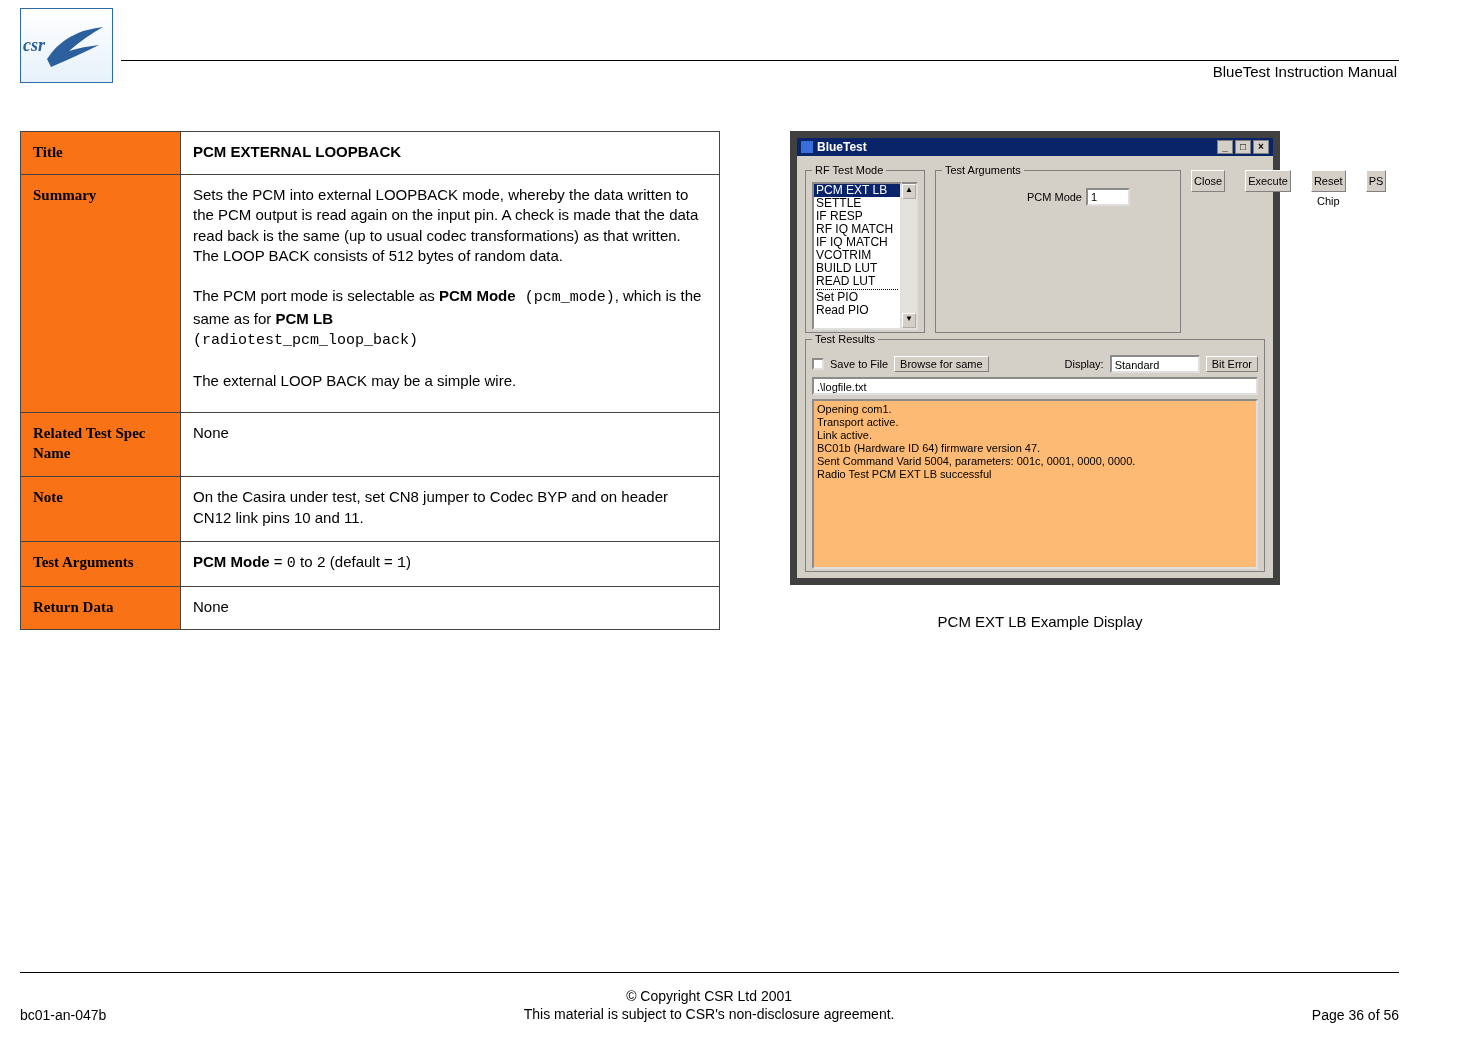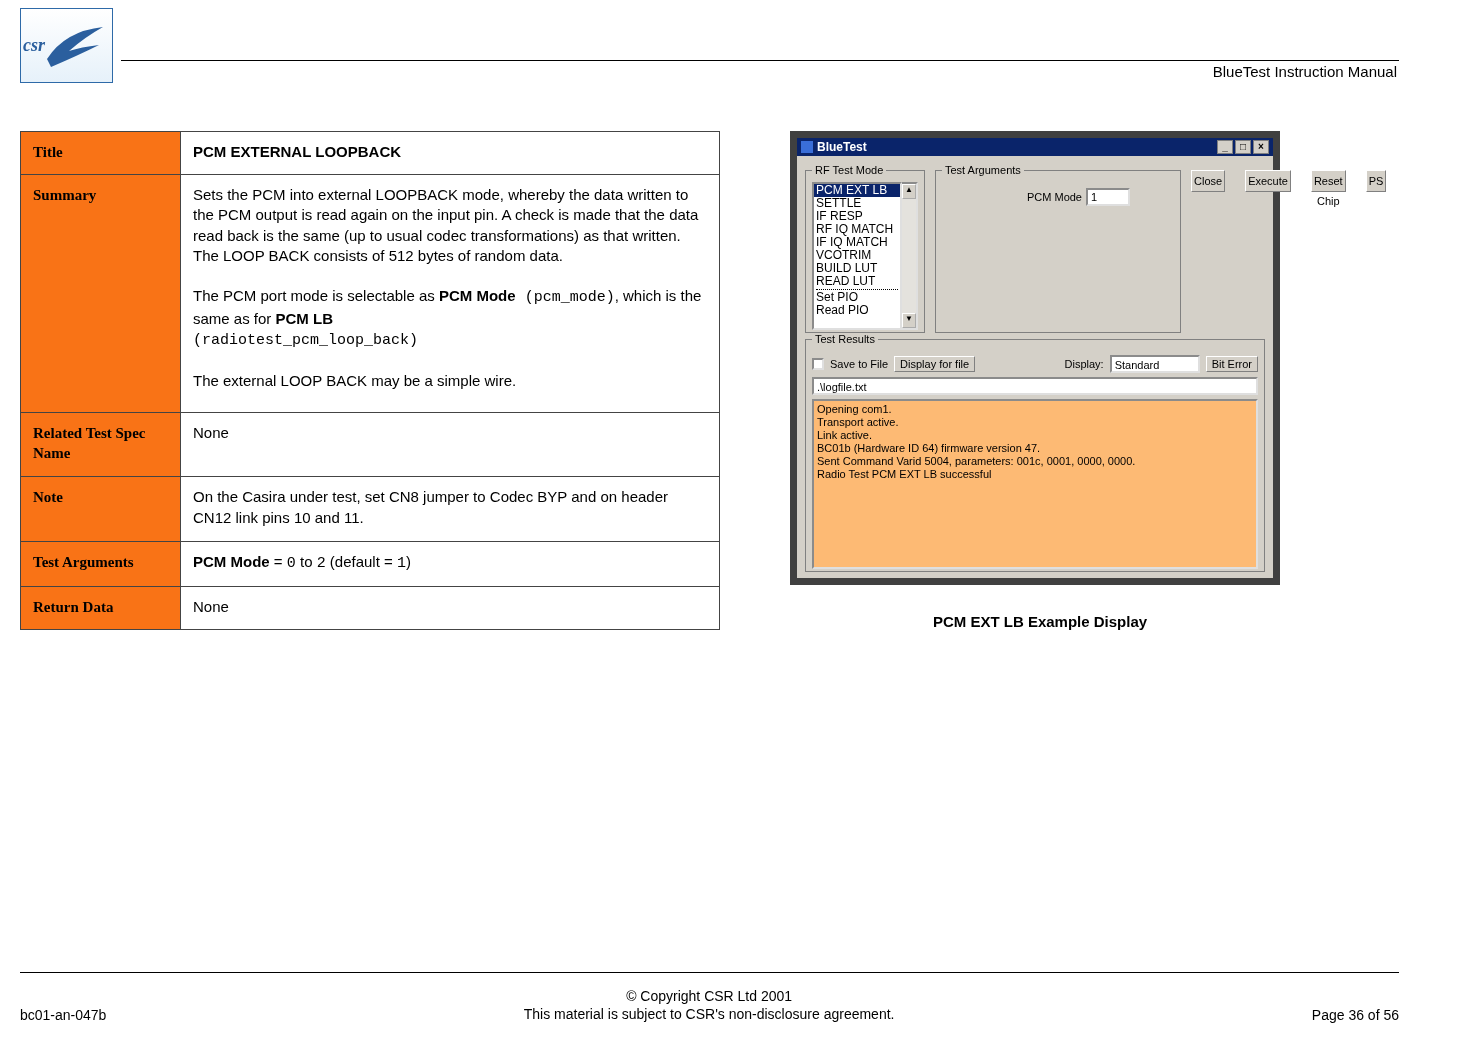--- a/index.html
+++ b/index.html
@@ -87,21 +87,21 @@
   .row-results { margin-top: 8px; }
   .res-top { display:flex; align-items:center; gap:6px; margin:4px 0; }
   .chk { width:12px; height:12px; background:#fff; border:2px inset #dfdfdf; display:inline-block; }
   .btn-sm { background:#d4d0c8; border:1px solid #808080; border-top-color:#fff; border-left-color:#fff; font-size:11px; padding:1px 5px; }
   .disp-box { background:#fff; border:2px inset #dfdfdf; height:18px; width:90px; padding:0 3px; font-size:11px; line-height:16px; }
 
   .filebox { background:#fff; border:2px inset #dfdfdf; height:18px; width:100%; padding:0 3px; font-size:11px; line-height:16px; margin:2px 16px 4px 0; }
 
   .logbox { background:#fdba74; border:2px inset #dfdfdf; height:170px; padding:2px 3px; font-size:11px; line-height:13px; overflow:hidden; }
 
-  .caption { text-align:center; font-weight:bold; font-size:15px; margin-top: 28px; }
+  .caption { text-align:center; font-weight:normal; font-size:15px; margin-top: 28px; }
 
   .footer { position:absolute; left:20px; right:60px; bottom:18px; }
   .foot-rule { border-top:1px solid #000; }
   .foot-row { display:flex; justify-content:space-between; font-size:14px; margin-top:14px; align-items:flex-end; }
   .foot-center { text-align:center; font-size:14px; line-height:1.3; }
 </style>
 </head>
 <body>
 
 <div class="page">
@@ -205,21 +205,21 @@
               <div class="btn3d">Reset Chip</div>
               <div class="btn3d">PS</div>
             </div>
           </div>
 
           <fieldset class="grp row-results">
             <legend>Test Results</legend>
             <div class="res-top">
               <span class="chk"></span>
               <span>Save to File</span>
-              <span class="btn-sm">Display for file</span>
+              <span class="btn-sm">Browse for same</span>
               <span style="flex:1"></span>
               <span>Display:</span>
               <span class="disp-box">Standard</span>
               <span class="btn-sm">Bit Error</span>
             </div>
             <div class="filebox">.\logfile.txt</div>
             <div class="logbox" id="logbox">
                 <div>Opening com1.</div>
                 <div>Transport active.</div>
                 <div>Link active.</div>

